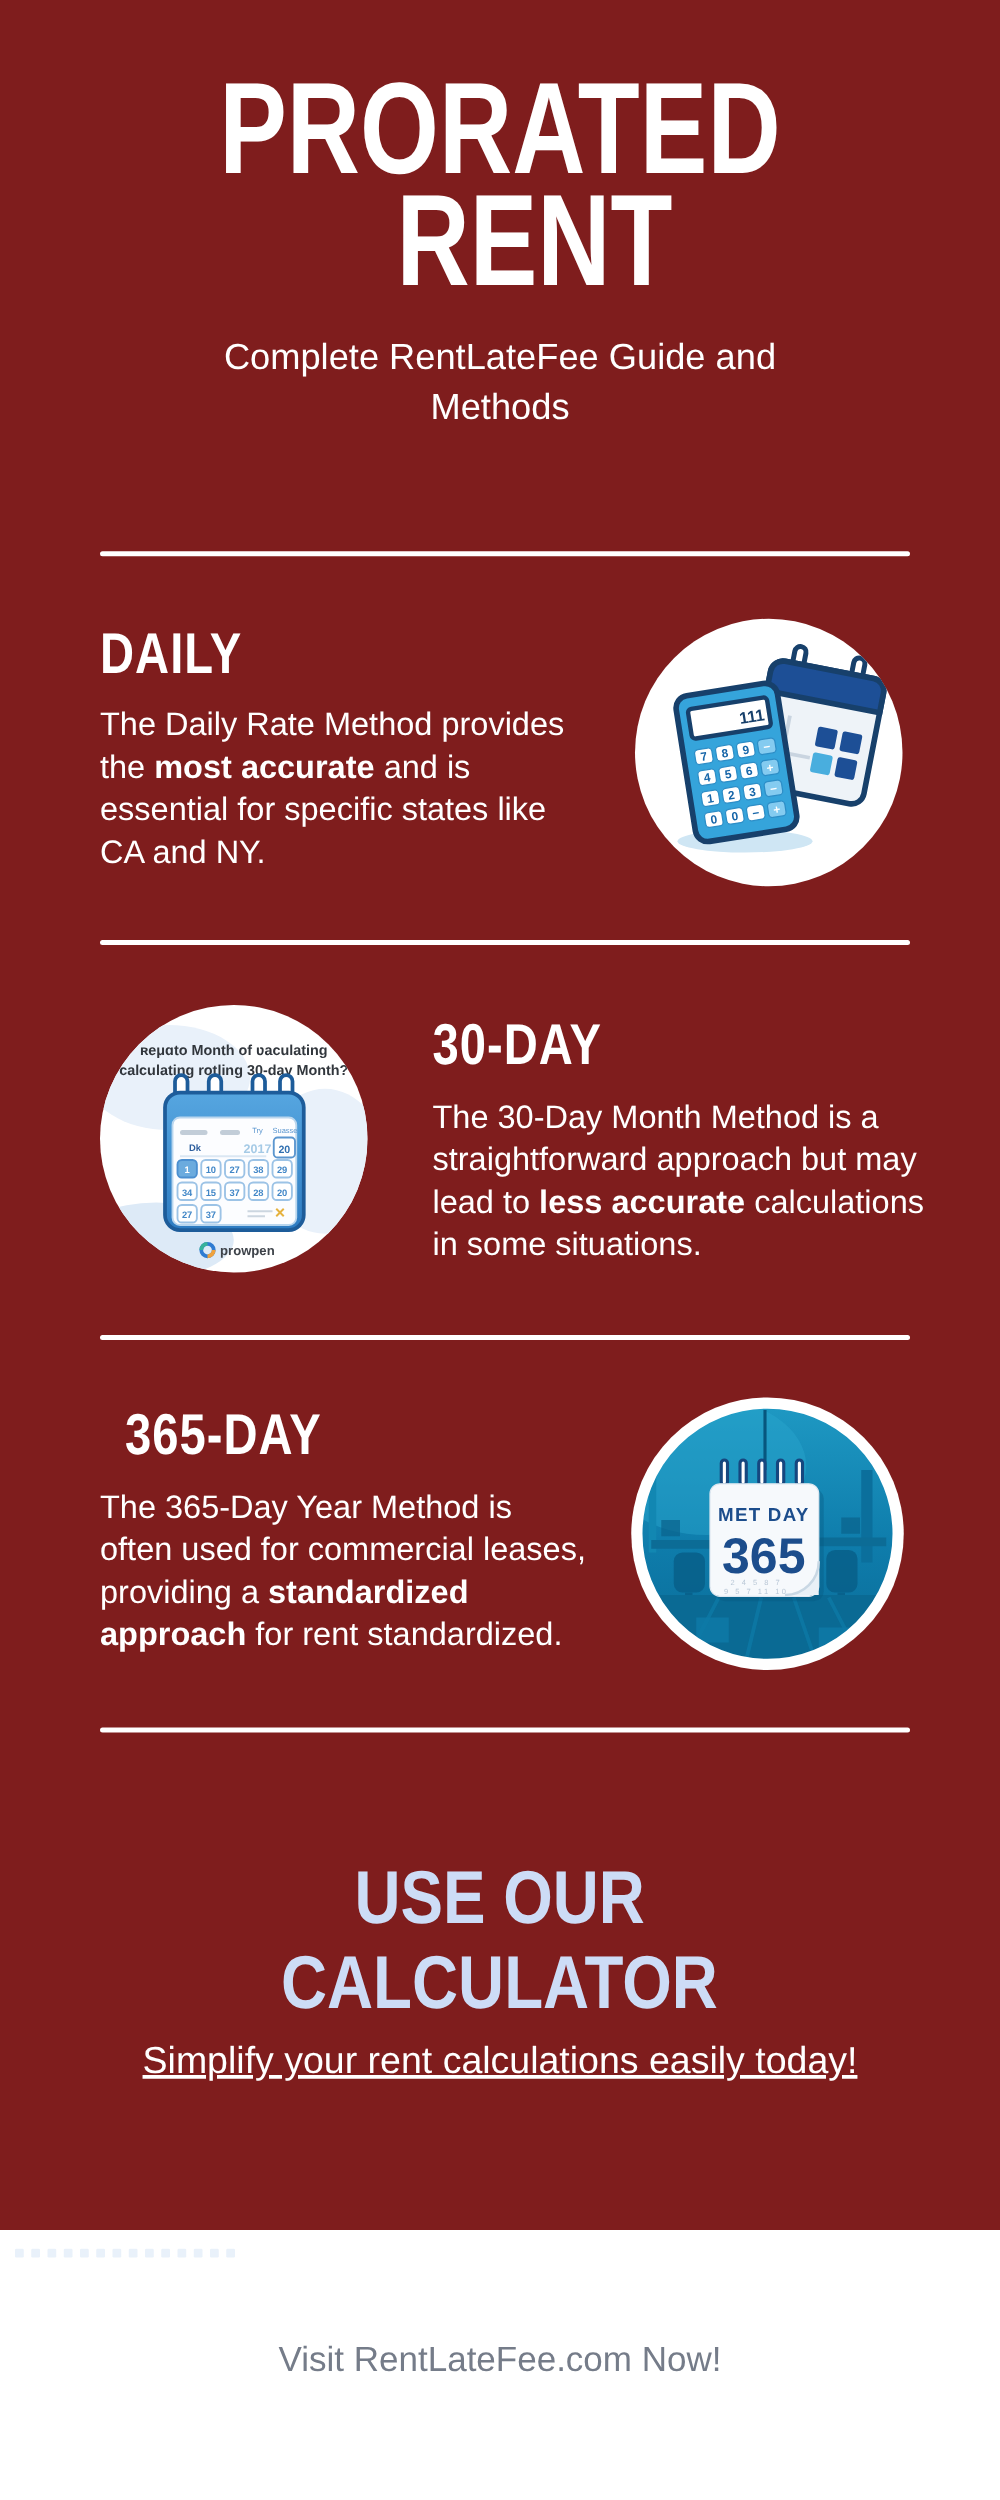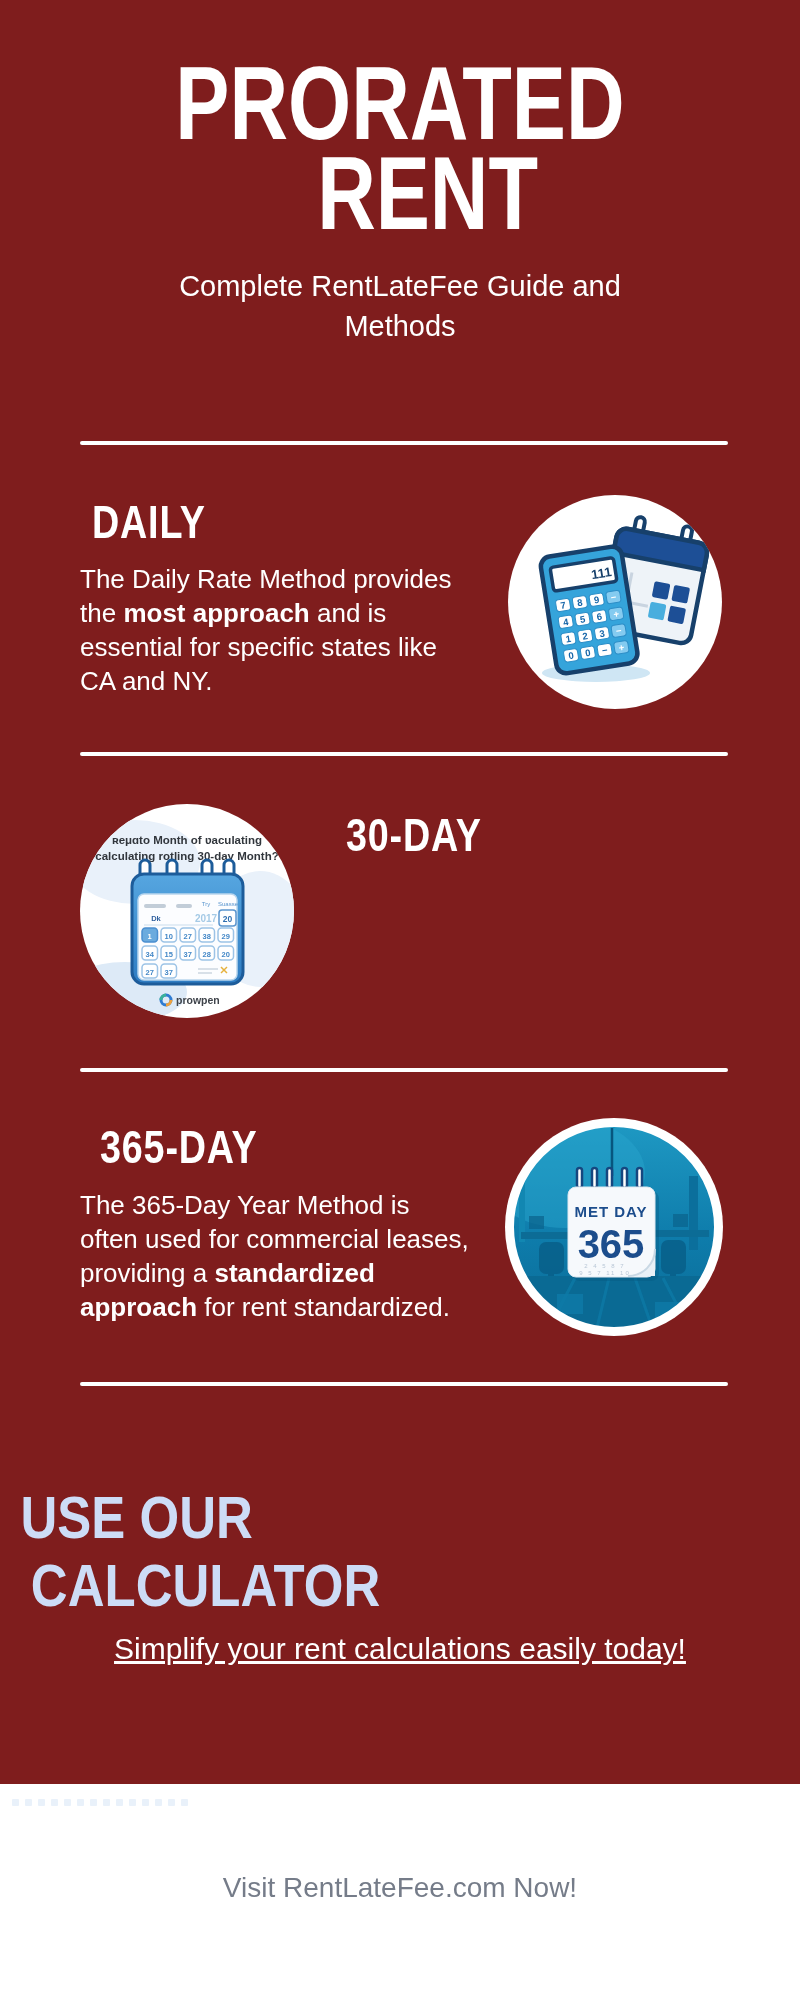--- a/index.html
+++ b/index.html
@@ -17,21 +17,21 @@
   .sec-head{position:absolute;color:#ffffff;font-size:46px;font-weight:700;line-height:46px;
             white-space:nowrap;}
   .sec-head>span{display:inline-block;transform:scaleX(0.82);transform-origin:left center;
                  letter-spacing:1px;}
   .sec-body{position:absolute;color:#ffffff;font-size:26px;line-height:34px;font-weight:400;}
   .sec-body b{font-weight:700;}
   
   .circle{position:absolute;border-radius:50%;background:#ffffff;overflow:hidden;}
   .circle svg{position:absolute;left:0;top:0;}
   
-  .cta-line{position:absolute;left:0;width:100%;color:#cddcf6;
+  .cta-line{position:absolute;left:0;width:100%;text-align:center;color:#cddcf6;
             font-size:60px;font-weight:800;line-height:66px;white-space:nowrap;}
   .cta-line>span{display:inline-block;transform:scaleX(0.85);}
   .cta-tagline{position:absolute;left:0;width:100%;text-align:center;color:#ffffff;
                font-size:30px;font-weight:400;text-decoration:underline;}
   
   .footer{position:absolute;left:0;top:1784px;width:800px;height:216px;background:#ffffff;}
   .footer-dots{position:absolute;left:12px;top:15px;display:flex;gap:6px;}
   .footer-dots i{display:block;width:7px;height:7px;background:#e9f1fa;border-radius:1px;}
   .footer-text{position:absolute;left:0;top:88px;width:100%;text-align:center;
                color:#757c89;font-size:28px;font-weight:400;}
@@ -41,22 +41,22 @@
 <body>
 
 <div class="stage">
 
   <div class="title-line" style="top:58px;"><span>PRORATED</span></div>
   <div class="title-line" style="top:148px;padding-left:28px;"><span>RENT</span></div>
   <div class="subtitle">Complete RentLateFee Guide and Methods</div>
 
   <div class="hline" style="top:441px;"></div>
 
-  <div class="sec-head" style="left:80px;top:499px;margin-left:12px;"><span>DAILY</span></div>
-  <div class="sec-body" style="left:80px;top:562px;width:382px;"><span>The Daily Rate Method provides the </span><b>most approach</b><span> and is essential for specific states like CA and NY.</span></div>
+  <div class="sec-head" style="left:80px;top:499px;"><span>DAILY</span></div>
+  <div class="sec-body" style="left:80px;top:562px;width:382px;"><span>The Daily Rate Method provides the </span><b>most accurate</b><span> and is essential for specific states like CA and NY.</span></div>
 
   <div class="circle" style="left:508px;top:495px;width:214px;height:214px;">
     <svg width="214" height="214" viewBox="0 0 214 214">
 
       <g transform="rotate(11 146 90)">
         <rect x="116" y="26" width="9" height="30" rx="4.5" fill="#ffffff" stroke="#17406b" stroke-width="4"></rect>
         <rect x="164" y="26" width="9" height="30" rx="4.5" fill="#ffffff" stroke="#17406b" stroke-width="4"></rect>
         <rect x="100" y="40" width="92" height="102" rx="10" fill="#eef3f8" stroke="#17406b" stroke-width="4.5"></rect>
         <path d="M110,40 h72 a10,10 0 0 1 10,10 v16 h-92 v-16 a10,10 0 0 1 10,-10 Z" fill="#1d4f96" stroke="#17406b" stroke-width="4.5"></path>
         <line x1="122" y1="82" x2="122" y2="140" stroke="#c9d4e0" stroke-width="3"></line>
@@ -181,20 +181,21 @@
       <g>
         <circle cx="86" cy="196" r="5" fill="none" stroke="#2f7cd2" stroke-width="3"></circle>
         <path d="M91,196 A5,5 0 0 1 86,201" fill="none" stroke="#f0a23c" stroke-width="3"></path>
         <path d="M81,196 A5,5 0 0 1 86,191" fill="none" stroke="#39b29a" stroke-width="3"></path>
         <text x="96" y="200" font-size="10.5" font-weight="600" fill="#3e434a">prowpen</text>
       </g>
     </svg>
   </div>
 
   <div class="sec-head" style="left:346px;top:812px;"><span>30-DAY</span></div>
+  <div class="sec-body" style="left:346px;top:876px;width:400px;"><span>The 30-Day Month Method is a straightforward approach but may lead to </span><b>less accurate</b><span> calculations in some situations.</span></div>
 
   <div class="hline" style="top:1068px;"></div>
 
   <div class="sec-head" style="left:80px;top:1124px;margin-left:20px;"><span>365-DAY</span></div>
   <div class="sec-body" style="left:80px;top:1188px;width:392px;"><span>The 365-Day Year Method is often used for commercial leases, providing a </span><b>standardized approach</b><span> for rent standardized.</span></div>
 
   <div class="circle" style="left:505px;top:1118px;width:218px;height:218px;">
     <svg width="218" height="218" viewBox="0 0 218 218">
       <defs>
         <linearGradient id="teal" x1="0" y1="0" x2="0" y2="1">

